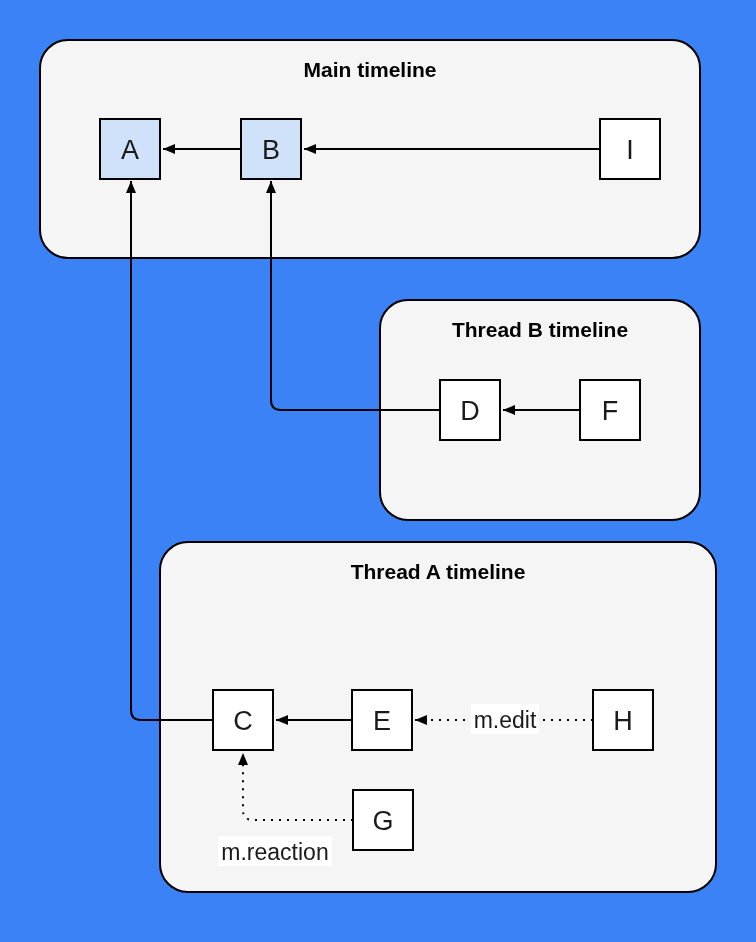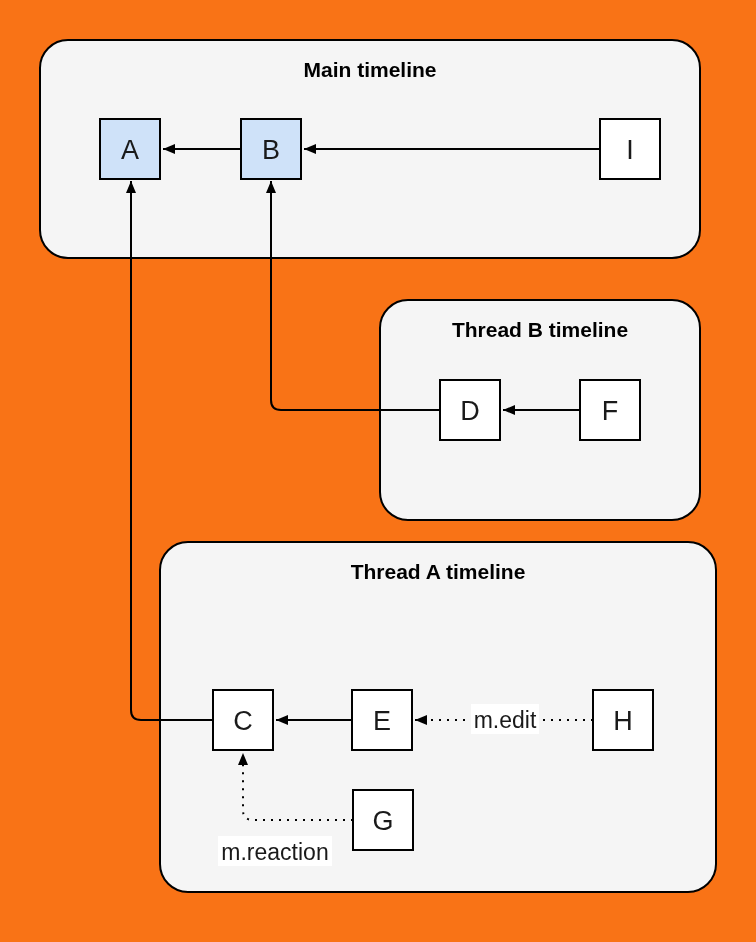--- a/index.html
+++ b/index.html
@@ -5,21 +5,21 @@
   html, body {
     margin: 0;
     padding: 0;
     background: #ffffff;
     font-family: "Liberation Sans", sans-serif;
   }
   .canvas {
     position: relative;
     width: 756px;
     height: 942px;
-    background: #f97316;
+    background: #3b82f6;
     overflow: hidden;
     text-align: center;
   }
   svg { display: block; }
   .container-box {
     stroke: #000000;
     stroke-width: 2;
   }
   .container-title {
     font-size: 21px;

